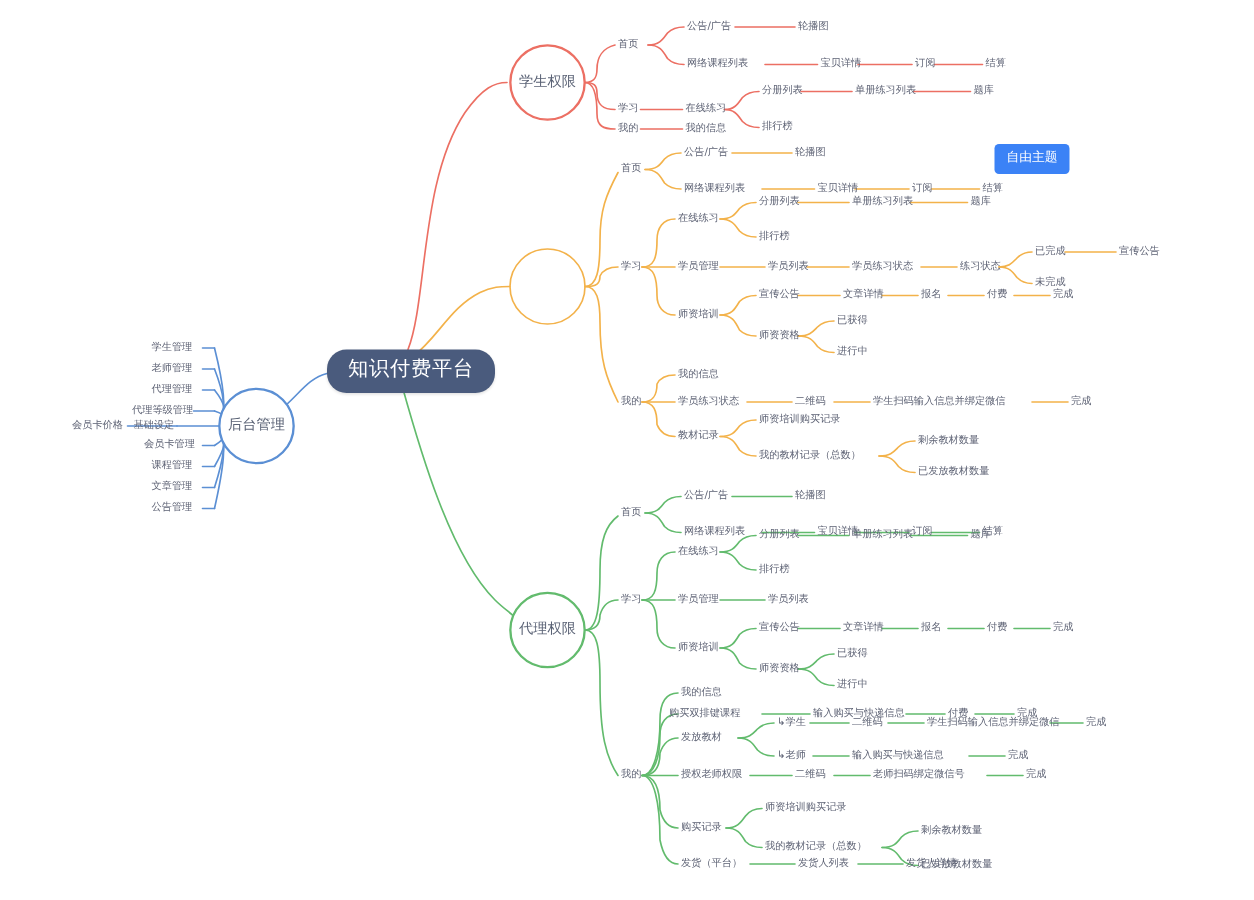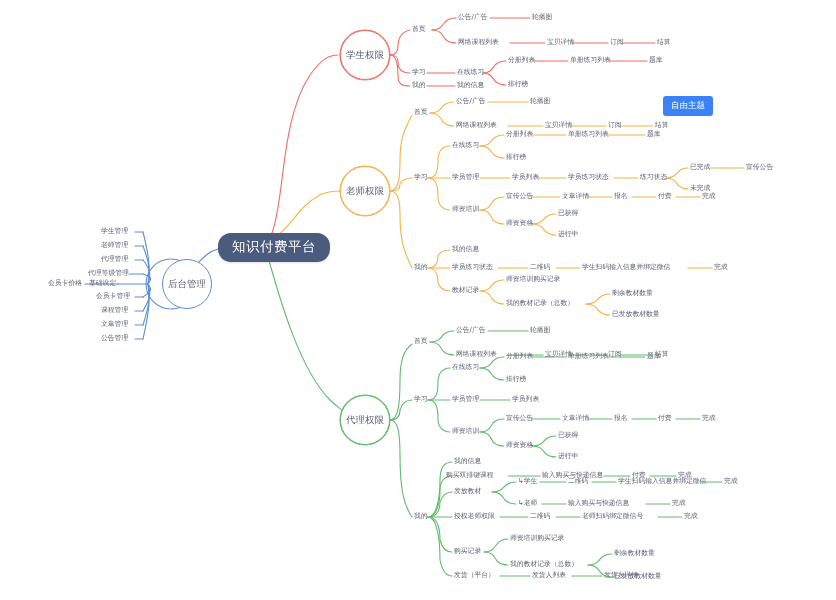--- a/index.html
+++ b/index.html
@@ -207,21 +207,21 @@
         <path d="M500,576 L530,576"></path>
         <path d="M572,576 L602,576"></path>
       </g>
     </g>
   </svg>
 
   <div class="node root" style="left:218px;top:233px;">知识付费平台</div>
 
   <div class="node badge" style="left:663px;top:96px;">自由主题</div>
 
-  <div class="node circ blu" style="left:146px;top:259px;width:50px;height:50px;margin-left:16px;">后台管理</div>
+  <div class="node circ blu" style="left:146px;top:259px;width:50px;height:50px;">后台管理</div>
 
   <div class="node lbl" style="left:101px;top:228px;">学生管理</div>
   <div class="node lbl" style="left:101px;top:242px;">老师管理</div>
   <div class="node lbl" style="left:101px;top:256px;">代理管理</div>
   <div class="node lbl" style="left:88px;top:270px;">代理等级管理</div>
   <div class="node lbl" style="left:89px;top:280px;">基础设定</div>
   <div class="node lbl" style="left:96px;top:293px;">会员卡管理</div>
   <div class="node lbl" style="left:101px;top:307px;">课程管理</div>
   <div class="node lbl" style="left:101px;top:321px;">文章管理</div>
   <div class="node lbl" style="left:101px;top:335px;">公告管理</div>
@@ -240,21 +240,20 @@
   <div class="node lbl" style="left:412px;top:69px;">学习</div>
   <div class="node lbl" style="left:457px;top:69px;">在线练习</div>
   <div class="node lbl" style="left:508px;top:57px;">分册列表</div>
   <div class="node lbl" style="left:570px;top:57px;">单册练习列表</div>
   <div class="node lbl" style="left:649px;top:57px;">题库</div>
   <div class="node lbl" style="left:508px;top:81px;">排行榜</div>
 
   <div class="node lbl" style="left:412px;top:82px;">我的</div>
   <div class="node lbl" style="left:457px;top:82px;">我的信息</div>
 
-  <div class="node circ org" style="left:340px;top:166px;width:50px;height:50px;">老师权限</div>
 
   <div class="node lbl" style="left:414px;top:109px;">首页</div>
   <div class="node lbl" style="left:456px;top:98px;">公告/广告</div>
   <div class="node lbl" style="left:530px;top:98px;">轮播图</div>
   <div class="node lbl" style="left:456px;top:122px;">网络课程列表</div>
   <div class="node lbl" style="left:545px;top:122px;">宝贝详情</div>
   <div class="node lbl" style="left:608px;top:122px;">订阅</div>
   <div class="node lbl" style="left:655px;top:122px;">结算</div>
 
   <div class="node lbl" style="left:414px;top:174px;">学习</div>

